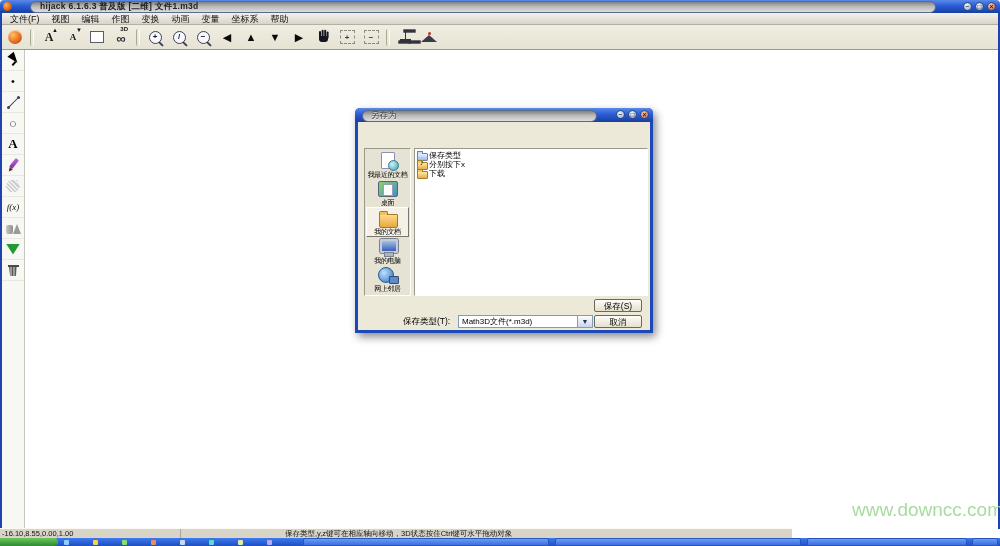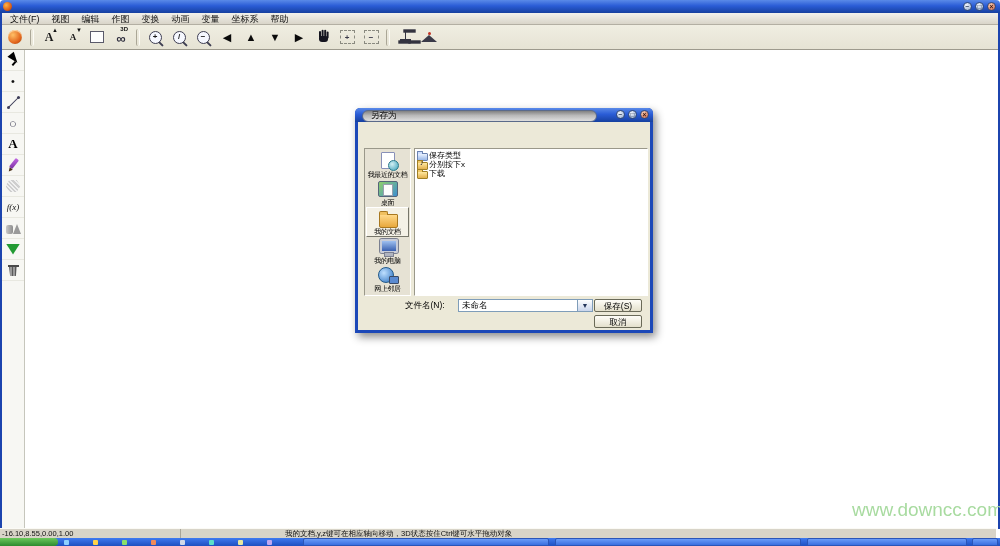--- a/index.html
+++ b/index.html
@@ -123,21 +123,21 @@
   #watermark .w2{font-size:19px;color:#a8dba0;line-height:16px;margin-top:12px;}
 
   
   #dialog{position:absolute;left:355px;top:108px;width:298px;height:225px;z-index:10;
     background:#1c48b8;border-radius:5px 5px 0 0;box-shadow:3px 4px 9px rgba(0,0,0,.45);}
   #dlg-titlebar{position:absolute;left:0;top:0;right:0;height:14px;
     background:linear-gradient(180deg,#5a8ae8 0%,#2a5cd6 45%,#16409f 100%);border-radius:5px 5px 0 0;}
   #dlg-pill{position:absolute;left:7px;right:56px;top:1.5px;height:10px;border-radius:6px;
     background:linear-gradient(180deg,#818181,#b9b9b9 45%,#dedede);border:1px solid #5a6a8a;
     display:flex;align-items:center;padding-left:8px;}
-  #dlg-pill span{font-size:8.5px;font-weight:bold;color:#3a3a3a;text-shadow:0 1px 0 #eee;}
+  #dlg-pill span{font-size:8.5px;font-weight:normal;color:#3a3a3a;text-shadow:0 1px 0 #eee;}
   #dlg-body{position:absolute;left:3px;right:3px;top:14px;bottom:3px;background:#ece9d8;}
 
   .dlg-row1{position:absolute;left:7px;top:6px;right:6px;height:14px;display:flex;align-items:center;}
   .dlbl{font-size:8.5px;color:#000;white-space:nowrap;}
   .combo{display:flex;align-items:center;background:#fff;border:1px solid #7f9db9;height:13px;box-sizing:border-box;}
   .combo .cval{font-size:8.5px;color:#000;padding-left:3px;white-space:nowrap;overflow:hidden;}
   .combo .dd{margin-left:auto;width:14px;height:100%;display:flex;align-items:center;justify-content:center;
     font-size:7px;color:#23355a;background:linear-gradient(#fdfefe,#c9d5ec);border-left:1px solid #7f9db9;}
   #savein-combo{width:136px;margin-left:6px;}
   .cicon{width:11px;height:9px;position:relative;margin-left:2px;flex:none;}
@@ -205,21 +205,21 @@
   .dlg-rowfn .dlbl{width:53px;}
   .dlg-rowft .dlbl{width:55px;}
   #fn-combo,#ft-combo{width:135px;}
   #ft-combo .cval{font-size:8px;}
   .dbtn{position:absolute;right:8px;width:48px;height:13px;font-size:8.5px;color:#000;text-align:center;
     line-height:12px;background:linear-gradient(#fefdf8,#e4e0cc);border:1px solid #6a6a58;border-radius:2px;
     box-sizing:border-box;}
   #btn-save{top:177px;} #btn-cancel{top:193px;text-align:center;}
 
   
-  #statusbar{position:absolute;left:0;bottom:8px;width:996px;height:9px;background:#d8d4c8;
+  #statusbar{position:absolute;left:0;bottom:8px;width:792px;height:9px;background:#d8d4c8;
     border-top:1px solid #fbfaf5;font-size:7.5px;color:#111;}
   #sb-coords{position:absolute;left:2px;top:0;width:178px;line-height:9px;white-space:nowrap;
     border-right:1px solid #a9a598;}
   #sb-hint{position:absolute;left:285px;top:0;line-height:9px;white-space:nowrap;}
 
   
   #taskbar{position:absolute;left:0;bottom:0;width:1000px;height:8px;
     background:linear-gradient(#3f7af0,#1e4fc0);}
   .start{position:absolute;left:0;top:0;width:58px;height:8px;border-radius:0 4px 4px 0;
     background:linear-gradient(#6cc85c,#2d8a2f);}
@@ -232,20 +232,23 @@
   .task{position:absolute;top:0;height:8px;border-radius:2px 2px 0 0;
     background:linear-gradient(#6a9cf8,#3a6fe0);border:1px solid #2a55b8;box-sizing:border-box;}
   #task1{left:303px;width:246px;} #task2{left:555px;width:246px;}
   #task3{left:807px;width:160px;} #task4{left:972px;width:26px;}
 </style>
 </head>
 <body>
 
 <div id="titlebar">
   <span id="appicon"></span>
+  <div id="titlepill">
+    <span>hijack 6.1.6.3 普及版 [二维] 文件1.m3d</span>
+  </div>
   <div class="winbtns">
     <span class="wb">−</span>
     <span class="wb">□</span>
     <span class="wb close">×</span>
   </div>
 </div>
 
 <div id="menubar">
 
     <span class="mitem">文件(F)</span>
@@ -486,37 +489,37 @@
         </div>
 
         <div class="flitem">
           <span class="ficon plain">
             <span class="mn"></span>
           </span>
           <span class="flabel">下载</span>
         </div>
       </div>
 
-    <div class="dlg-rowfn">
-      <span class="dlbl">文件名(N):</span>
-      <div class="combo" id="fn-combo">
-        <span class="cval">未命名</span>
+
+    <div class="dlg-rowft">
+      <span class="dlbl">保存类型(T):</span>
+      <div class="combo" id="ft-combo">
+        <span class="cval">Math3D文件(*.m3d)</span>
         <span class="dd">▼</span>
       </div>
     </div>
 
-
     <div class="dbtn" id="btn-save">保存(S)</div>
     <div class="dbtn" id="btn-cancel">取消</div>
   </div>
 </div>
 
 <div id="statusbar">
   <span id="sb-coords">-16.10,8.55,0.00,1.00</span>
-  <span id="sb-hint">我的文档,y,z键可在相应轴向移动，3D状态按住Ctrl键可水平拖动对象</span>
+  <span id="sb-hint">保存类型,y,z键可在相应轴向移动，3D状态按住Ctrl键可水平拖动对象</span>
 </div>
 
 <div id="taskbar">
   <div class="start"></div>
   <div class="ql">
     <span></span>
     <span></span>
     <span></span>
     <span></span>
     <span></span>

